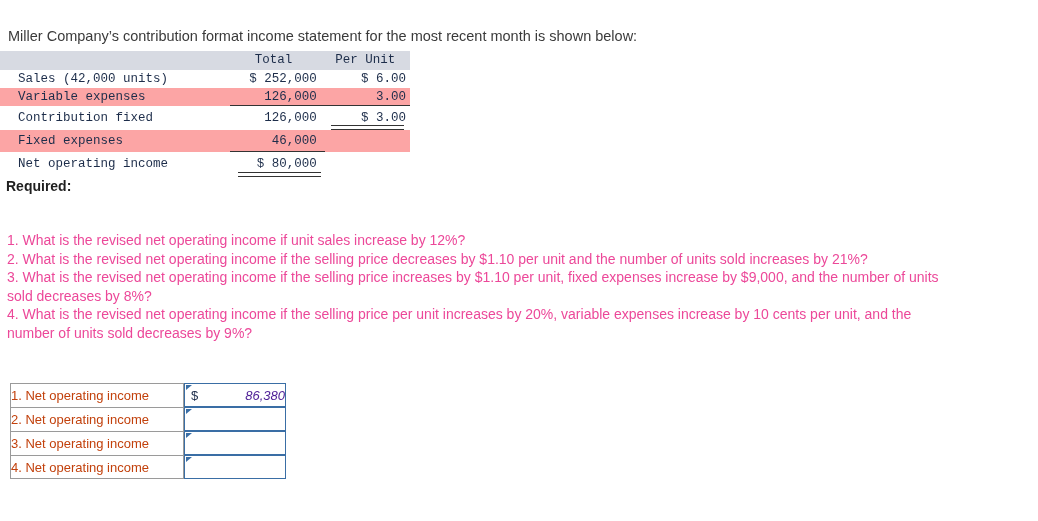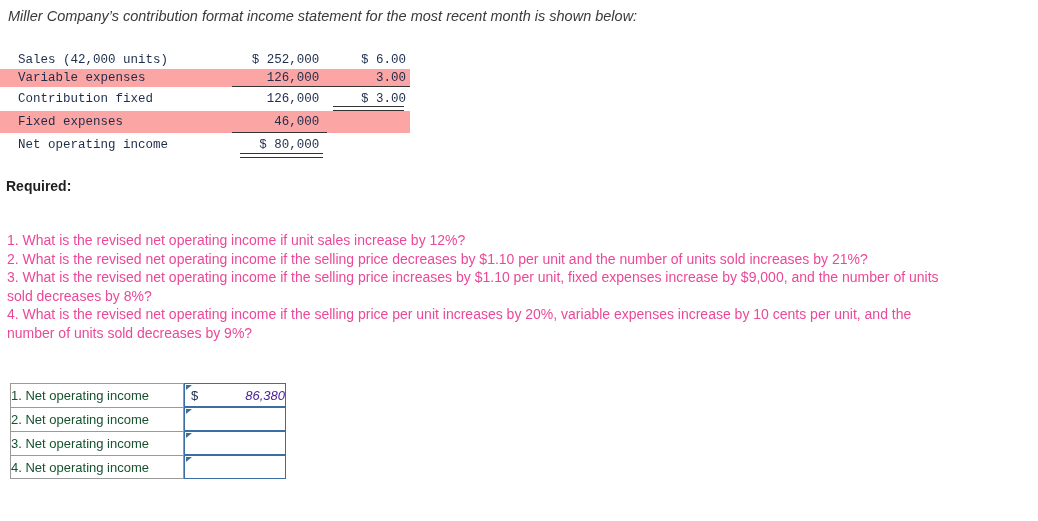--- a/index.html
+++ b/index.html
@@ -13,25 +13,24 @@
     font-family: "Liberation Sans", sans-serif;
     color: #2a2a2a;
     overflow: hidden;
     position: relative;
   }
 
   
   .intro {
     position: absolute;
     left: 8px;
-    top: 8px;
+    top: 28px;
     font-size: 14.5px;
     color: #3a3a3a;
     white-space: nowrap;
-    font-style: italic;
   }
 
   
   .stmt {
     position: absolute;
     left: 0px;
     top: 51px;
     width: 410px;
     font-family: "Liberation Mono", "DejaVu Sans Mono", monospace;
     font-size: 12.5px;
@@ -115,21 +114,21 @@
   .answers td {
     height: 22px;
     padding: 0;
     vertical-align: middle;
   }
   .ans-label {
     width: 172px;
     border: 1px solid #9a9a9a;
     border-bottom: none;
     padding-left: 6px;
-    color: #14532d;
+    color: #c2410c;
     background: #ffffff;
     white-space: nowrap;
   }
   .answers tr:last-child .ans-label { border-bottom: 1px solid #9a9a9a; }
 
   .ans-input {
     position: relative;
     width: 100px;
     border: 1.5px solid #3a6ea5;
     background: #ffffff;
@@ -161,20 +160,25 @@
   .ans-num { color: #4c1d95; font-style: italic; }
   .ans-empty { height: 18px; }
 </style>
 </head>
 <body>
 
 <div class="intro">Miller Company’s contribution format income statement for the most recent month is shown below:</div>
 
 <table class="stmt">
   <tbody>
+    <tr class="hdr">
+      <td class="c-label"></td>
+      <td class="c-total" style="text-align:center;">Total</td>
+      <td class="c-unit" style="text-align:center;">Per Unit</td>
+    </tr>
 
     <tr class="r-sales">
       <td class="c-label">Sales (42,000 units)</td>
       <td class="c-total">$ 252,000</td>
       <td class="c-unit">$ 6.00</td>
     </tr>
 
     <tr class="r-var shade">
       <td class="c-label">Variable expenses</td>
       <td class="c-total ul-single">126,000</td>

